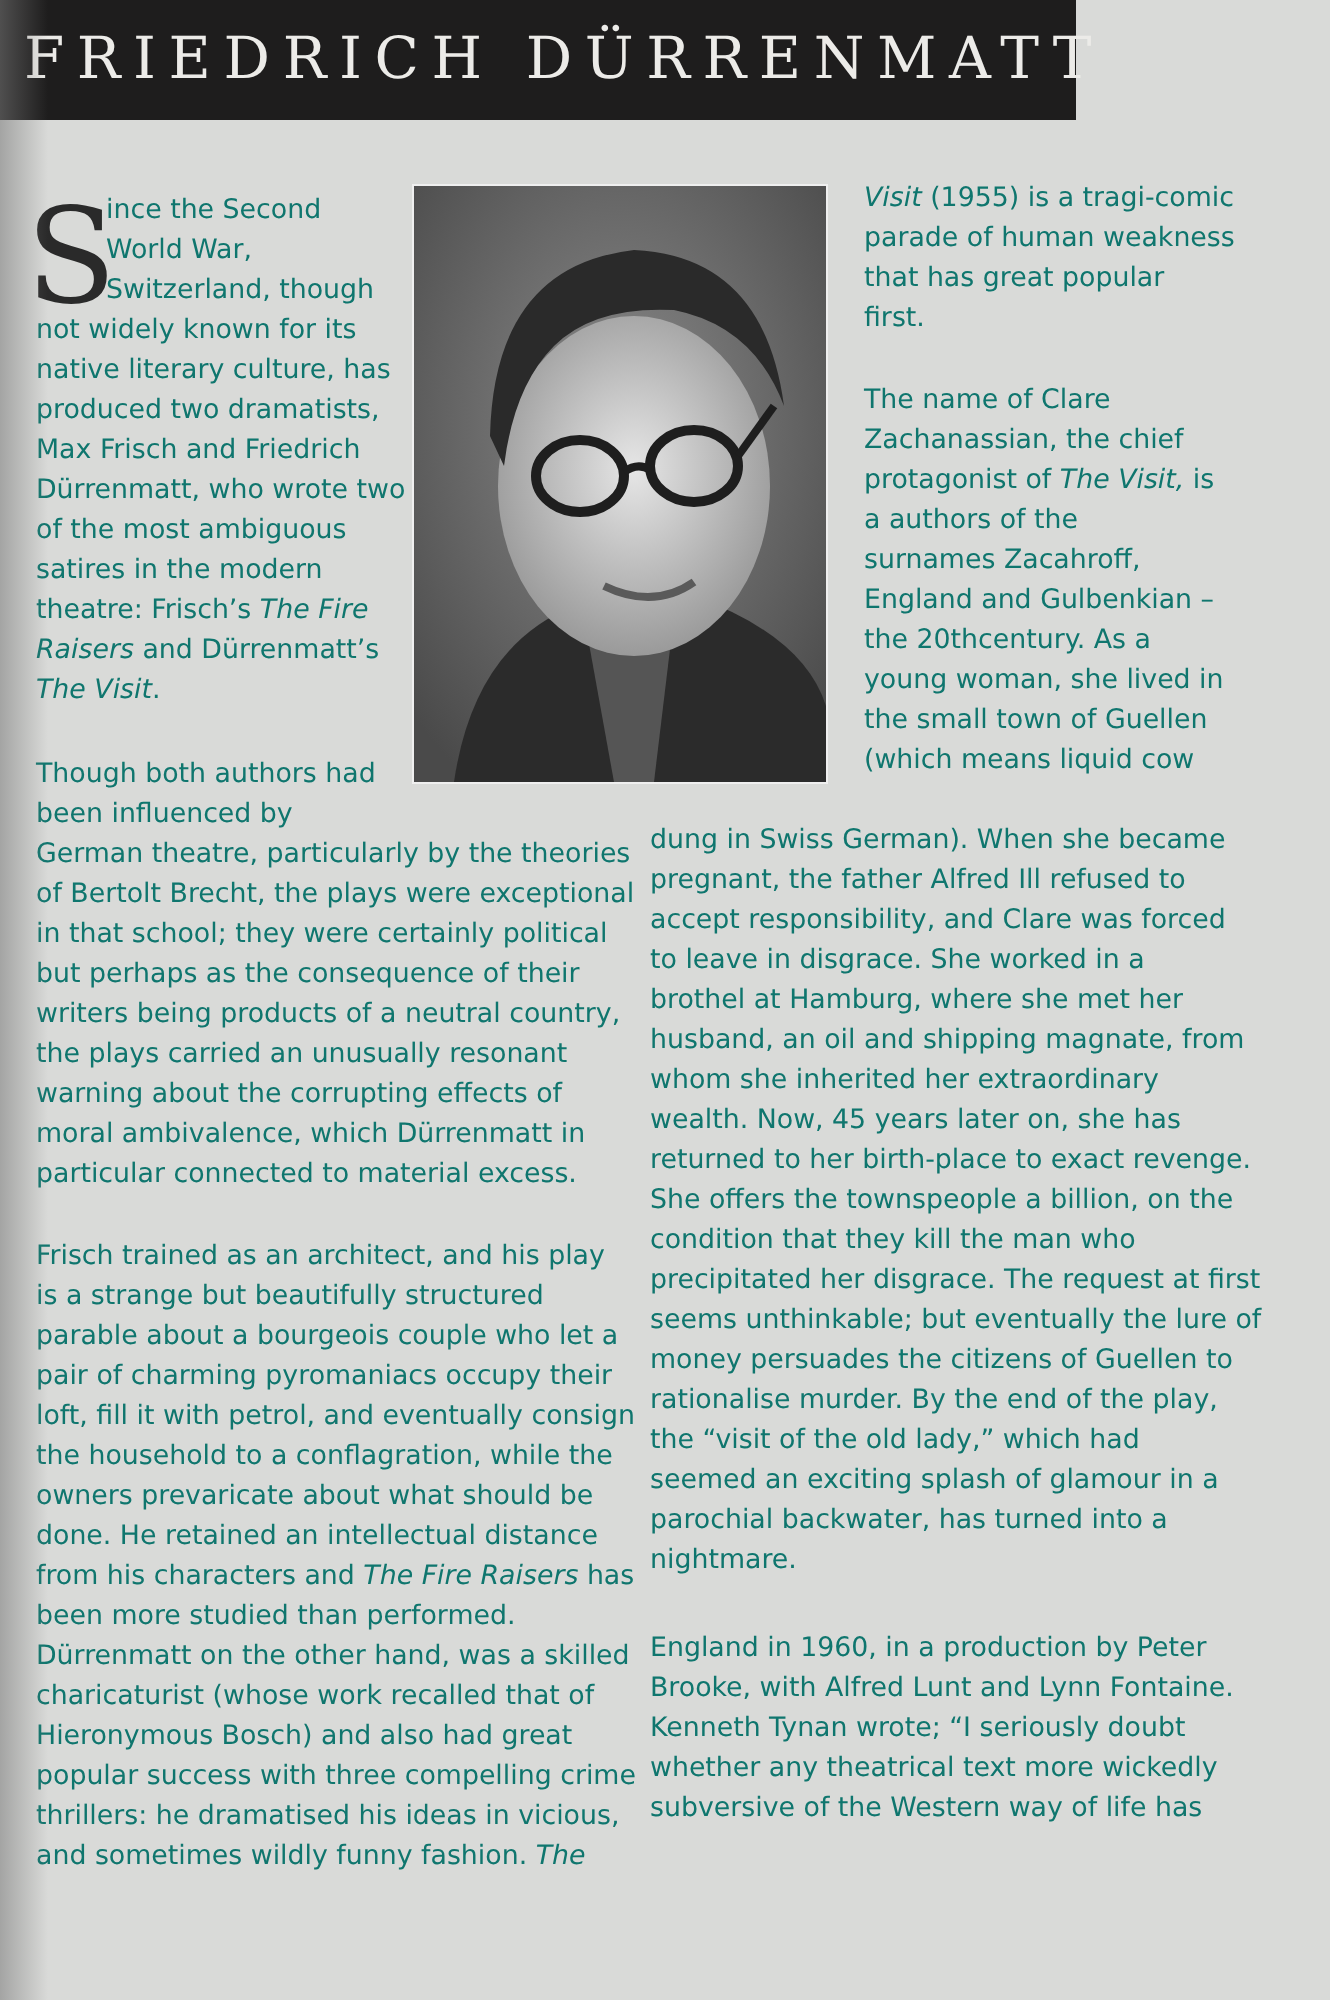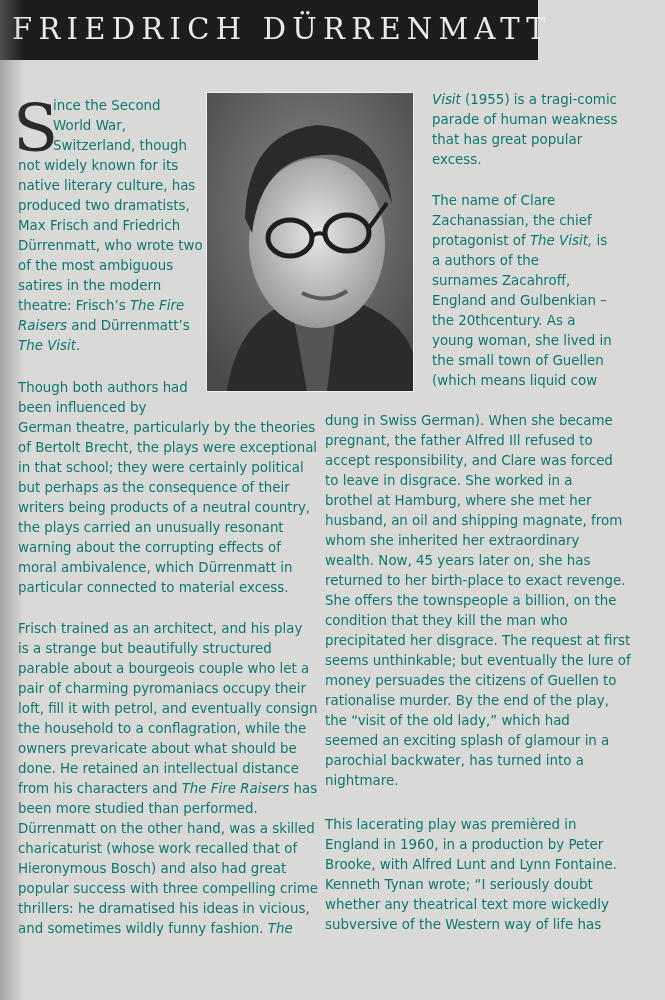--- a/index.html
+++ b/index.html
@@ -117,21 +117,21 @@
     <path d="M105 143 Q112 138 118 142" stroke="#1e1e1e" stroke-width="4" fill="none"></path>
     <path d="M162 135 L180 110" stroke="#1e1e1e" stroke-width="4"></path>
     <path d="M95 200 Q120 212 140 198" stroke="#5a5a5a" stroke-width="4" fill="none"></path>
   </svg>
 </div>
 
 <div class="txt" id="r-p1" style="left:432px;top:90px;">
     <div><em>Visit</em> (1955) is a tragi-comic</div>
     <div>parade of human weakness</div>
     <div>that has great popular</div>
-    <div>excess.</div>
+    <div>first.</div>
   </div>
 <div class="txt" id="r-p2n" style="left:432px;top:191px;">
     <div>The name of Clare</div>
     <div>Zachanassian, the chief</div>
     <div>protagonist of <em>The Visit,</em> is</div>
     <div>a authors of the</div>
     <div>surnames Zacahroff,</div>
     <div>England and Gulbenkian –</div>
     <div>the 20thcentury. As a</div>
     <div>young woman, she lived in</div>
@@ -153,21 +153,20 @@
     <div>precipitated her disgrace. The request at first</div>
     <div>seems unthinkable; but eventually the lure of</div>
     <div>money persuades the citizens of Guellen to</div>
     <div>rationalise murder. By the end of the play,</div>
     <div>the “visit of the old lady,” which had</div>
     <div>seemed an exciting splash of glamour in a</div>
     <div>parochial backwater, has turned into a</div>
     <div>nightmare.</div>
   </div>
 <div class="txt" id="r-p3" style="left:325px;top:815px;">
-    <div>This lacerating play was premièred in</div>
     <div>England in 1960, in a production by Peter</div>
     <div>Brooke, with Alfred Lunt and Lynn Fontaine.</div>
     <div>Kenneth Tynan wrote; “I seriously doubt</div>
     <div>whether any theatrical text more wickedly</div>
     <div>subversive of the Western way of life has</div>
   </div>
 
 <div class="page-shade"></div>
 
 </body></html>

